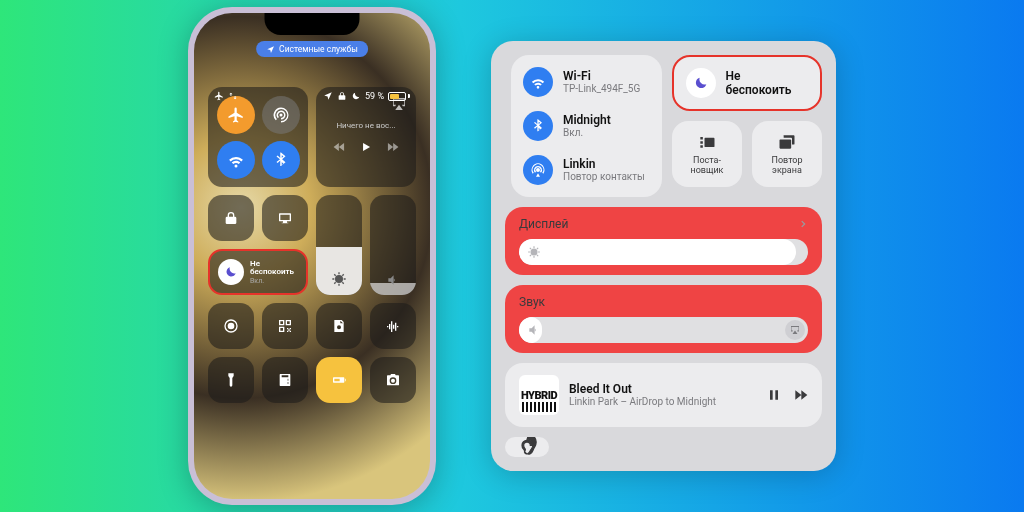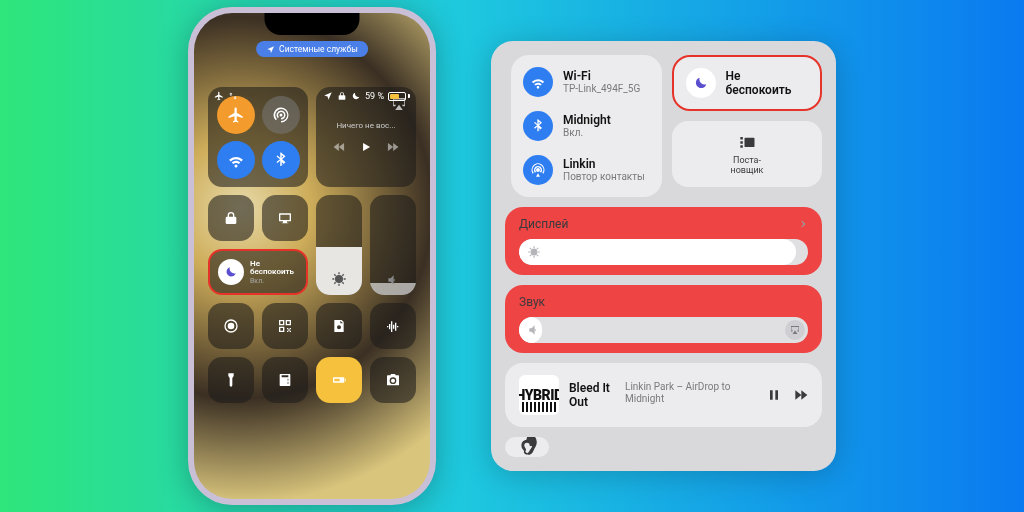--- a/index.html
+++ b/index.html
@@ -77,23 +77,23 @@
 .slcard{background:#ef4444;border-radius:18px;padding:10px 14px;}
 .slcard .hd{display:flex;justify-content:space-between;align-items:center;font-size:12px;color:#3a3a3c;margin-bottom:8px;}
 .slcard .hd svg{width:10px;height:10px;color:#9a9a9e;}
 .track{height:26px;background:#e0e0e2;border-radius:13px;position:relative;overflow:hidden;}
 .track .tfill{position:absolute;left:0;top:0;bottom:0;background:#fff;border-radius:13px;}
 .track .ticon{position:absolute;left:8px;top:50%;transform:translateY(-50%);width:14px;height:14px;color:#b5b5b9;}
 .track .rknob{position:absolute;right:3px;top:3px;width:20px;height:20px;border-radius:50%;background:#cfcfd3;display:flex;align-items:center;justify-content:center;}
 .track .rknob svg{width:12px;height:12px;color:#7a7a7e;}
 
 .mediacard{background:#ececee;border-radius:18px;padding:12px 14px;display:flex;align-items:center;gap:10px;}
-.art{width:40px;height:40px;background:#fff;border-radius:6px;display:flex;align-items:center;justify-content:center;font-size:14px;font-weight:900;color:#111;letter-spacing:-.5px;position:relative;overflow:hidden;}
+.art{width:40px;height:40px;background:#fff;border-radius:6px;display:flex;align-items:center;justify-content:center;font-size:11px;font-weight:900;color:#111;letter-spacing:-.5px;position:relative;overflow:hidden;}
 .art::after{content:"";position:absolute;bottom:3px;left:3px;right:3px;height:10px;background:repeating-linear-gradient(90deg,#111 0 2px,transparent 2px 4px);}
-.minfo{flex:1;display:flex;flex-direction:row;line-height:1.2;justify-content:center;}
+.minfo{flex:1;display:flex;flex-direction:column;line-height:1.2;justify-content:center;}
 .minfo .m1{font-size:12px;font-weight:600;color:#111;}
 .minfo .m2{font-size:10px;color:#7a7a7e;}
 .mctrl{display:flex;align-items:center;gap:10px;}
 .mctrl svg{width:16px;height:16px;color:#3a3a3c;}
 
 .earcard{width:44px;height:44px;background:#ececee;border-radius:14px;display:flex;align-items:center;justify-content:center;align-self:flex-start;}
 .earcard svg{width:20px;height:20px;color:#3a3a3c;}
 
 
 .ico{fill:currentColor;}
@@ -400,20 +400,27 @@
         <span class="lbl">Не беспокоить</span>
       </div>
       <div class="btnpair">
         <div class="sq">
           <svg>
               <use href="#i-stage"></use>
             </svg>
           <div class="sl" style="white-space:pre-line">Поста-
 новщик</div>
         </div>
+        <div class="sq">
+          <svg>
+              <use href="#i-screens"></use>
+            </svg>
+          <div class="sl" style="white-space:pre-line">Повтор
+экрана</div>
+        </div>
       </div>
     </div>
   </div>
 
   <div class="slcard">
     <div class="hd">
         <span>Дисплей</span>
         <svg>
           <use href="#i-chev"></use>
         </svg>

